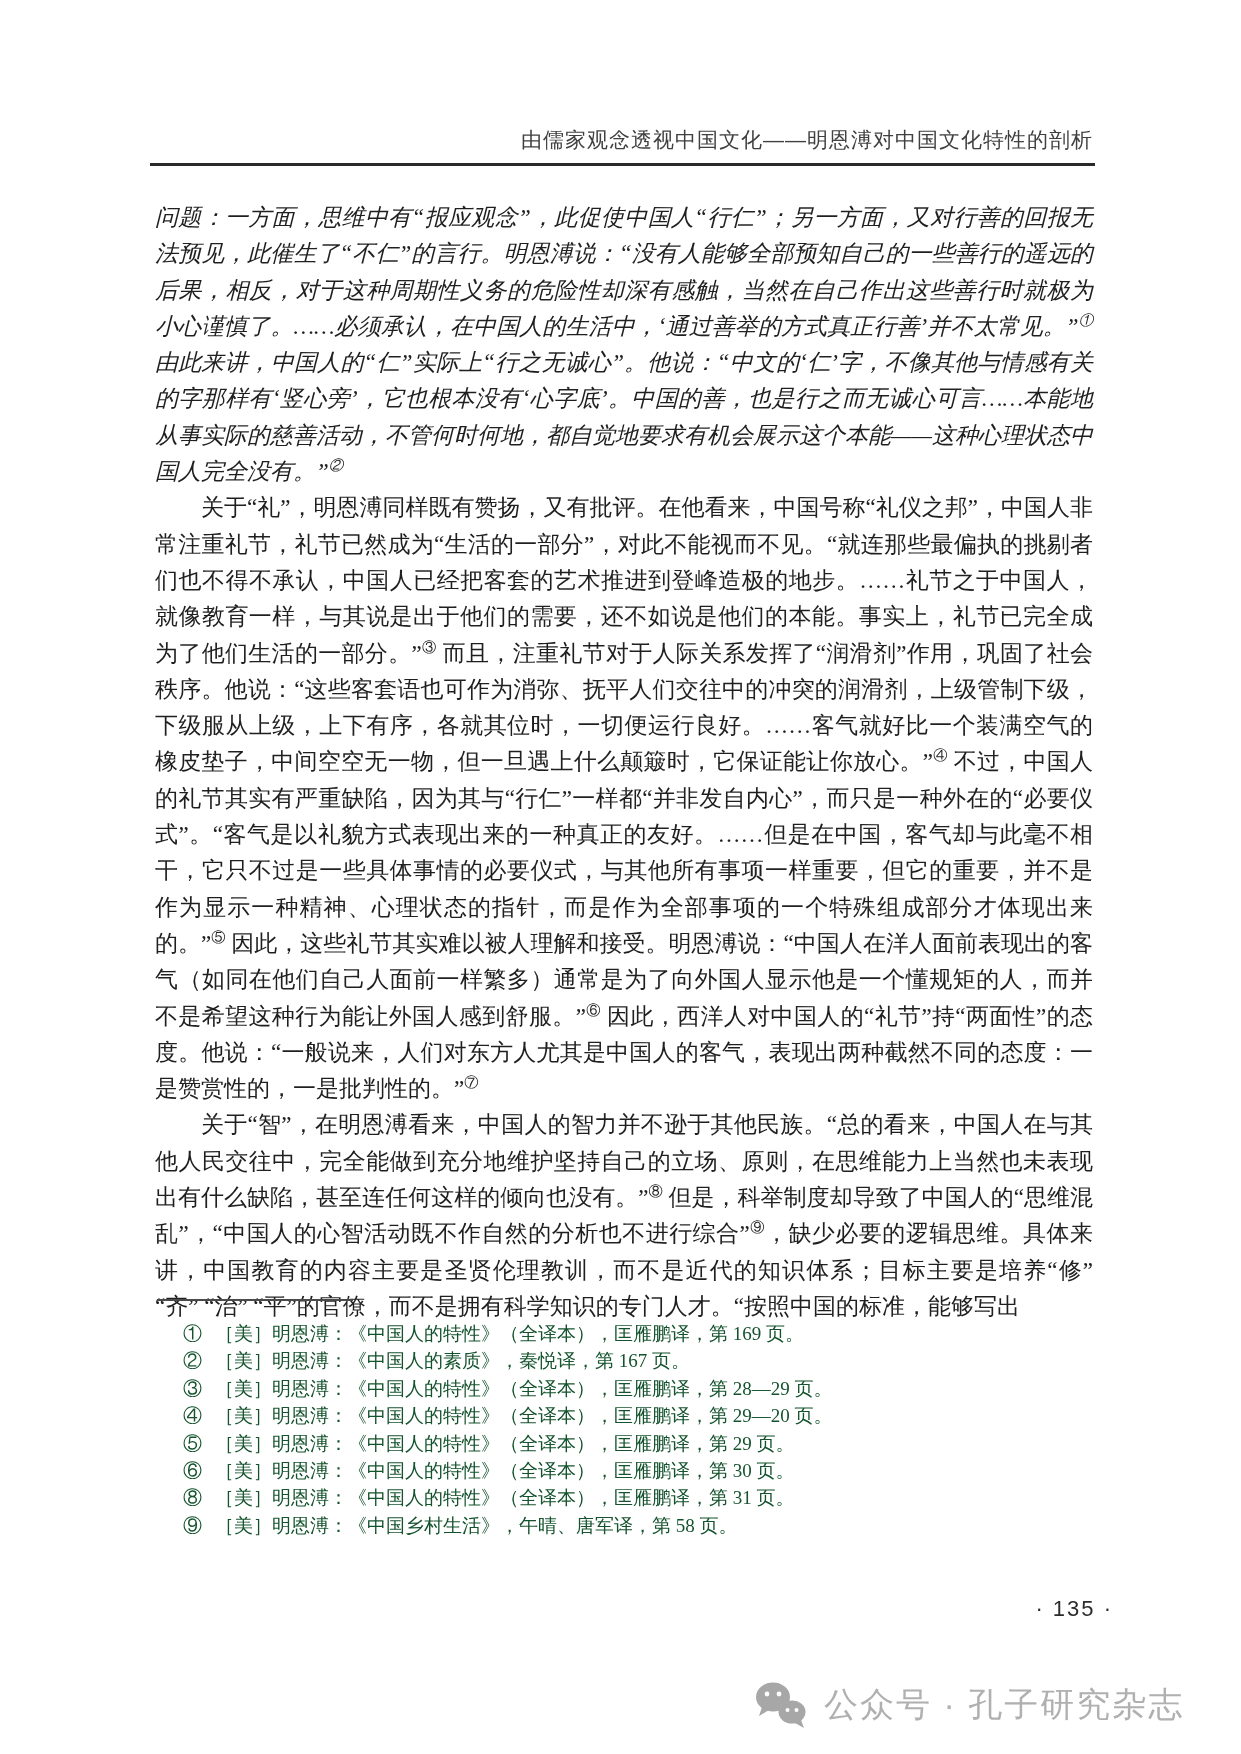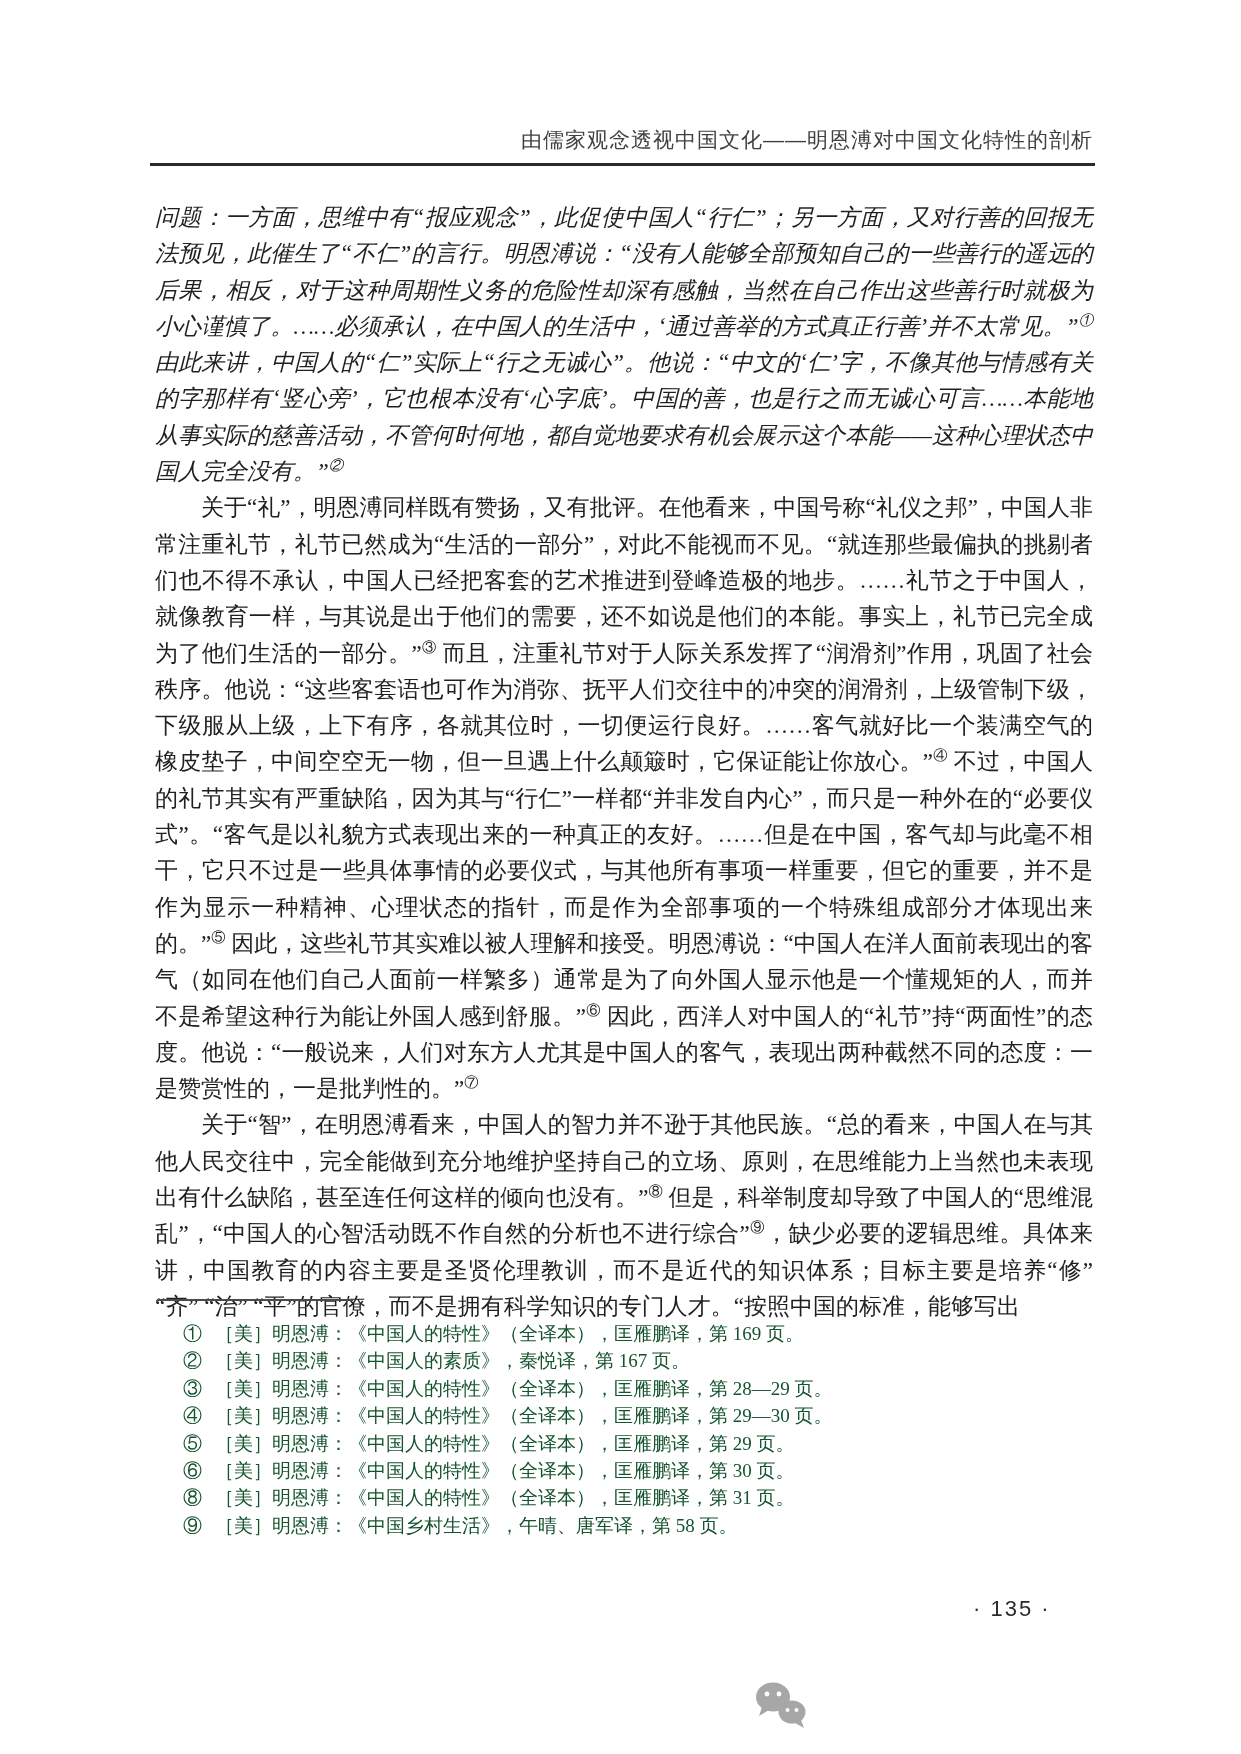--- a/index.html
+++ b/index.html
@@ -43,21 +43,21 @@
   }
   .footnotes{
     position:absolute;top:1320px;left:183px;width:915px;
     font-size:19px;line-height:27.4px;
     color:#14532d;
   }
   .fn{white-space:nowrap;}
   .fn-num{display:inline-block;margin-right:13px;}
   .page-number{
     position:absolute;top:1596px;left:973px;width:140px;
-    text-align:left;
+    text-align:right;
     font-family:"Liberation Sans","DejaVu Sans",sans-serif;
     font-size:22px;color:#2b2b2b;letter-spacing:2px;
   }
   .footer-mark{
     position:absolute;top:1680px;left:752px;
     display:flex;align-items:center;gap:14px;
   }
   .footer-mark .wx-icon{display:block;}
   .footer-text{
     font-family:"Liberation Sans","DejaVu Sans",sans-serif;
@@ -79,21 +79,21 @@
     <p class="par"><span>关于“礼”，明恩溥同样既有赞扬，又有批评。在他看来，中国号称“礼仪之邦”，中国人非常注重礼节，礼节已然成为“生活的一部分”，对此不能视而不见。“就连那些最偏执的挑剔者们也不得不承认，中国人已经把客套的艺术推进到登峰造极的地步。……礼节之于中国人，就像教育一样，与其说是出于他们的需要，还不如说是他们的本能。事实上，礼节已完全成为了他们生活的一部分。”</span><sup>③</sup><span> 而且，注重礼节对于人际关系发挥了“润滑剂”作用，巩固了社会秩序。他说：“这些客套语也可作为消弥、抚平人们交往中的冲突的润滑剂，上级管制下级，下级服从上级，上下有序，各就其位时，一切便运行良好。……客气就好比一个装满空气的橡皮垫子，中间空空无一物，但一旦遇上什么颠簸时，它保证能让你放心。”</span><sup>④</sup><span> 不过，中国人的礼节其实有严重缺陷，因为其与“行仁”一样都“并非发自内心”，而只是一种外在的“必要仪式”。“客气是以礼貌方式表现出来的一种真正的友好。……但是在中国，客气却与此毫不相干，它只不过是一些具体事情的必要仪式，与其他所有事项一样重要，但它的重要，并不是作为显示一种精神、心理状态的指针，而是作为全部事项的一个特殊组成部分才体现出来的。”</span><sup>⑤</sup><span> 因此，这些礼节其实难以被人理解和接受。明恩溥说：“中国人在洋人面前表现出的客气（如同在他们自己人面前一样繁多）通常是为了向外国人显示他是一个懂规矩的人，而并不是希望这种行为能让外国人感到舒服。”</span><sup>⑥</sup><span> 因此，西洋人对中国人的“礼节”持“两面性”的态度。他说：“一般说来，人们对东方人尤其是中国人的客气，表现出两种截然不同的态度：一是赞赏性的，一是批判性的。”</span><sup>⑦</sup></p>
     <p class="par"><span>关于“智”，在明恩溥看来，中国人的智力并不逊于其他民族。“总的看来，中国人在与其他人民交往中，完全能做到充分地维护坚持自己的立场、原则，在思维能力上当然也未表现出有什么缺陷，甚至连任何这样的倾向也没有。”</span><sup>⑧</sup><span> 但是，科举制度却导致了中国人的“思维混乱”，“中国人的心智活动既不作自然的分析也不进行综合”</span><sup>⑨</sup><span>，缺少必要的逻辑思维。具体来讲，中国教育的内容主要是圣贤伦理教训，而不是近代的知识体系；目标主要是培养“修” “齐” “治” “平”的官僚，而不是拥有科学知识的专门人才。“按照中国的标准，能够写出</span></p>
   </div>
 
   <div class="fn-rule"></div>
 
   <div class="footnotes">
     <div class="fn"><span class="fn-num">①</span><span>［美］明恩溥：《中国人的特性》（全译本），匡雁鹏译，第 169 页。</span></div>
     <div class="fn"><span class="fn-num">②</span><span>［美］明恩溥：《中国人的素质》，秦悦译，第 167 页。</span></div>
     <div class="fn"><span class="fn-num">③</span><span>［美］明恩溥：《中国人的特性》（全译本），匡雁鹏译，第 28—29 页。</span></div>
-    <div class="fn"><span class="fn-num">④</span><span>［美］明恩溥：《中国人的特性》（全译本），匡雁鹏译，第 29—30 页。</span></div>
+    <div class="fn"><span class="fn-num">④</span><span>［美］明恩溥：《中国人的特性》（全译本），匡雁鹏译，第 29—20 页。</span></div>
     <div class="fn"><span class="fn-num">⑤</span><span>［美］明恩溥：《中国人的特性》（全译本），匡雁鹏译，第 29 页。</span></div>
     <div class="fn"><span class="fn-num">⑥</span><span>［美］明恩溥：《中国人的特性》（全译本），匡雁鹏译，第 30 页。</span></div>
     <div class="fn"><span class="fn-num">⑧</span><span>［美］明恩溥：《中国人的特性》（全译本），匡雁鹏译，第 31 页。</span></div>
     <div class="fn"><span class="fn-num">⑨</span><span>［美］明恩溥：《中国乡村生活》，午晴、唐军译，第 58 页。</span></div>
   </div>
 
   <div class="page-number">· 135 ·</div>
 
   <div class="footer-mark">
     <svg class="wx-icon" width="58" height="50" viewBox="0 0 58 50">
@@ -103,15 +103,16 @@
         <ellipse cx="40" cy="32" rx="13.5" ry="11.5"></ellipse>
         <path d="M49 40 L52 48 L43 43 Z"></path>
       </g>
       <g fill="#ffffff">
         <circle cx="15" cy="14" r="2.4"></circle>
         <circle cx="27" cy="14" r="2.4"></circle>
         <circle cx="35.5" cy="30" r="2"></circle>
         <circle cx="44.5" cy="30" r="2"></circle>
       </g>
     </svg>
+    <span class="footer-text">公众号 · 孔子研究杂志</span>
   </div>
 
 </div>
 
 </body></html>

